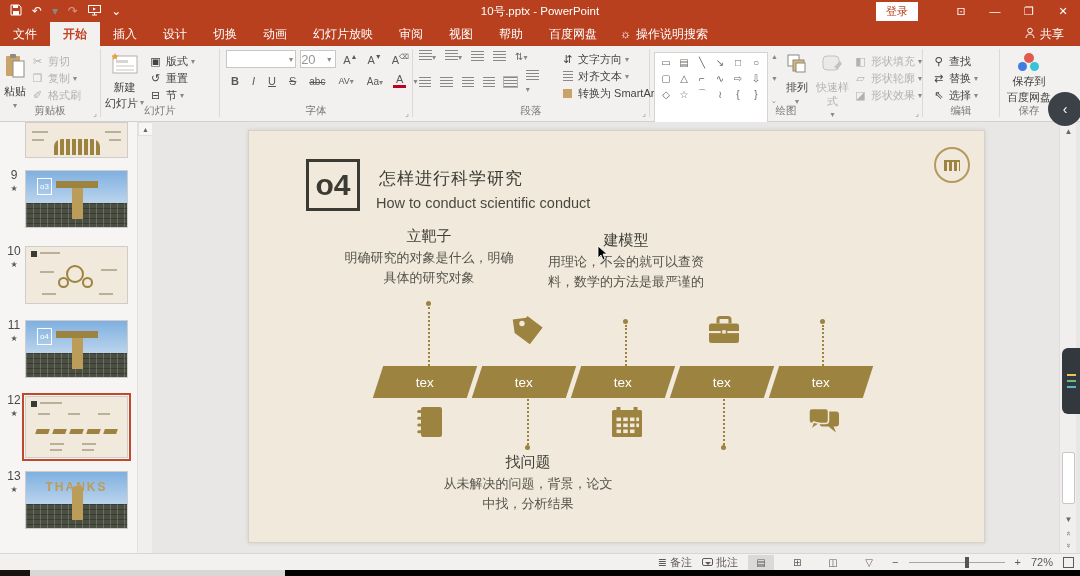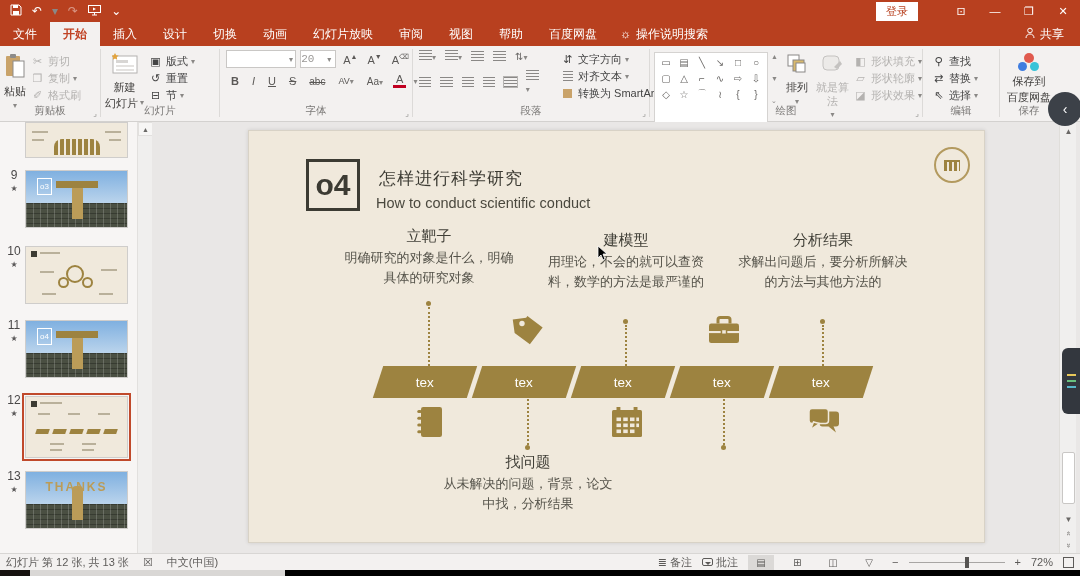--- a/index.html
+++ b/index.html
@@ -34,21 +34,21 @@
   .gsep{width:1px;background:#dcdad8;height:68px;margin-top:3px}
   .glabel{position:absolute;bottom:3px;left:0;right:0;text-align:center;font-size:10.5px;color:#7a7876}
   .launcher{position:absolute;bottom:3px;right:3px;font-size:8px;color:#8a8886}
   .bigbtn{display:flex;flex-direction:column;align-items:center;justify-content:flex-start;
     gap:2px;padding:3px 4px;font-size:11px;color:#3e3c3a;text-align:center;line-height:1.25;cursor:pointer}
   .smrow{display:flex;align-items:center;gap:3px;height:17px;font-size:11px;white-space:nowrap;cursor:pointer}
   .gray{color:#b4b2b0}
   .ddc{font-size:8px;color:#8a8886}
   .ic14{width:15px;text-align:center;font-size:11px}
   .combo{display:flex;align-items:center;border:1px solid #c9c7c5;background:#fff;height:18px}
-  .combo input{border:0;outline:0;font-size:11px;color:#9a9896;font-family:Liberation Mono, monospace;background:transparent}
+  .combo input{border:0;outline:0;font-size:13px;color:#9a9896;font-family:Liberation Sans, sans-serif;background:transparent}
   .fbtn{padding:0 3px;font-size:11px;color:#5a5856;cursor:pointer}
   .strike{text-decoration:line-through}
   .u{text-decoration:underline}
   .fontclr{border-bottom:3px solid #c00020;line-height:1}
   .lines-ic{display:inline-block;width:13px;height:10px;
     background:repeating-linear-gradient(#8a8886 0 1px,transparent 1px 3px)}
   .shapegrid{display:grid;grid-template-columns:repeat(6,18px);grid-auto-rows:16px;
     border:1px solid #d5d3d1;background:#fff;padding:1px 2px;margin:2px 2px 0 4px}
   .shapegrid span{display:flex;align-items:center;justify-content:center;font-size:10px;color:#6a6866;cursor:pointer}
   .baidu{position:relative;width:24px;height:20px}
@@ -154,20 +154,21 @@
       <span class="ic dim">↷</span>
       <span class="ic">
         <svg width="13" height="12" viewBox="0 0 13 12">
             <rect x="0.5" y="1.5" width="12" height="7" fill="none" stroke="#fff"></rect>
             <path d="M5 3.5 8 5 5 6.5z" fill="#fff"></path>
             <path d="M4 11h5M6.5 9v2" stroke="#fff"></path>
           </svg>
       </span>
       <span class="ic">⌄</span>
     </div>
+    <div class="tb-title">10号.pptx - PowerPoint</div>
     <div class="tb-right">
       <span class="login">登录</span>
       <span class="winbtn">⊡</span>
       <span class="winbtn">—</span>
       <span class="winbtn">❐</span>
       <span class="winbtn">✕</span>
     </div>
   </div>
 
   <div class="tabsrow">
@@ -382,21 +383,21 @@
           <span>排列</span>
           <span class="ddc">▾</span>
         </div>
         <div class="bigbtn gray">
           <span>
             <svg width="24" height="22" viewBox="0 0 24 22">
                 <rect x="3" y="3" width="16" height="14" rx="4" fill="#eceae8" stroke="#c4c2c0"></rect>
                 <path d="M14 14l6-6 2 3-5 5z" fill="#c4c2c0"></path>
               </svg>
           </span>
-          <span>就是算法</span>
+          <span>快速样式</span>
           <span class="ddc">▾</span>
         </div>
         <div style="display:flex;flex-direction:column;padding-top:3px">
           <div class="smrow gray">
             <span class="ic14">◧</span>
             <span>形状填充</span>
             <span class="ddc">▾</span>
           </div>
           <div class="smrow gray">
             <span class="ic14">▱</span>
@@ -553,24 +554,20 @@
         <div class="blocks"></div>
       </div>
 
     <div class="step-top" style="left:92px;top:96px">
       <div class="step-h">立靶子</div>
       <div class="step-b">明确研究的对象是什么，明确具体的研究对象</div>
     </div>
     <div class="step-top" style="left:289px;top:100px">
       <div class="step-h">建模型</div>
       <div class="step-b">用理论，不会的就可以查资料，数学的方法是最严谨的</div>
-    </div>
-    <div class="step-top" style="left:486px;top:100px">
-      <div class="step-h">分析结果</div>
-      <div class="step-b">求解出问题后，要分析所解决的方法与其他方法的</div>
     </div>
 
     <div class="dotcap" style="left:177px;top:170px"></div>
     <div class="dotline" style="left:179px;top:176px;height:59px"></div>
     <div class="dotcap" style="left:374px;top:188px"></div>
     <div class="dotline" style="left:376px;top:194px;height:41px"></div>
     <div class="dotcap" style="left:571px;top:188px"></div>
     <div class="dotline" style="left:573px;top:194px;height:41px"></div>
 
     <svg class="gicon" style="left:261px;top:182px" viewBox="0 0 24 24">
@@ -657,25 +654,20 @@
     <span class="btn" style="top:416px;transform:rotate(90deg)">»</span>
   </div>
 
   <div class="overlay-widget">
     <i style="background:#e7c75a"></i>
     <i style="background:#69c07e"></i>
     <i style="background:#58b7c9"></i>
   </div>
 
   <div class="statusbar">
-    <div class="lft">
-      <span>幻灯片 第 12 张, 共 13 张</span>
-      <span>☒</span>
-      <span>中文(中国)</span>
-    </div>
     <div class="rgt">
       <span>
         <span>≣</span>
         <span>备注</span>
       </span>
       <span>
         <span class="bubble"></span><span>批注</span>
       </span>
       <span class="viewbtn active">▤</span>
       <span class="viewbtn">⊞</span>

